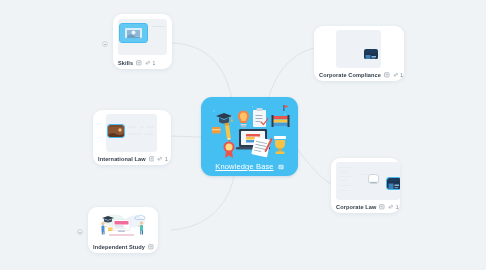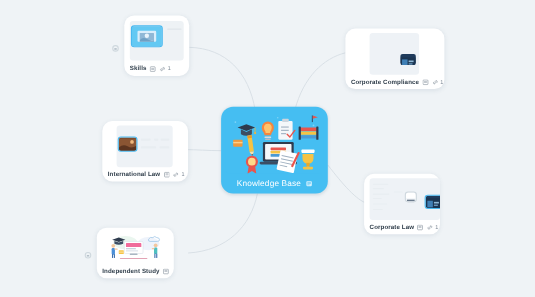--- a/index.html
+++ b/index.html
@@ -24,20 +24,21 @@
   }
   .center-art{
     position:absolute;left:4px;top:4px;width:89px;height:57px;
     border-radius:4px;overflow:hidden;
   }
   .center-label{
     position:absolute;left:0;bottom:5px;width:97px;
     text-align:center;color:#ffffff;
     font-size:7.5px;letter-spacing:.15px;
     white-space:nowrap;
+    text-decoration:underline;
   }
   .center-label .lbl-ico{
     display:inline-block;vertical-align:-1px;margin-left:4px;
     width:6px;height:6px;opacity:.85;
   }
 
   
   .node{
     position:absolute;
     background:#ffffff;

